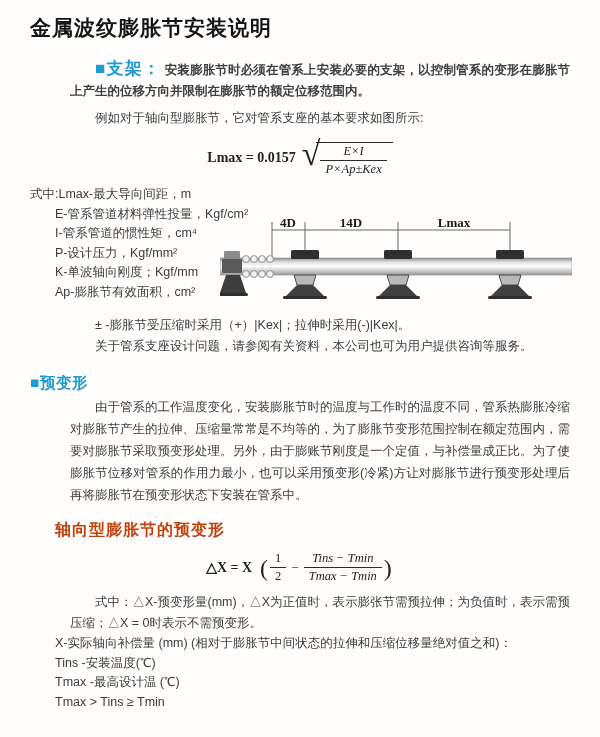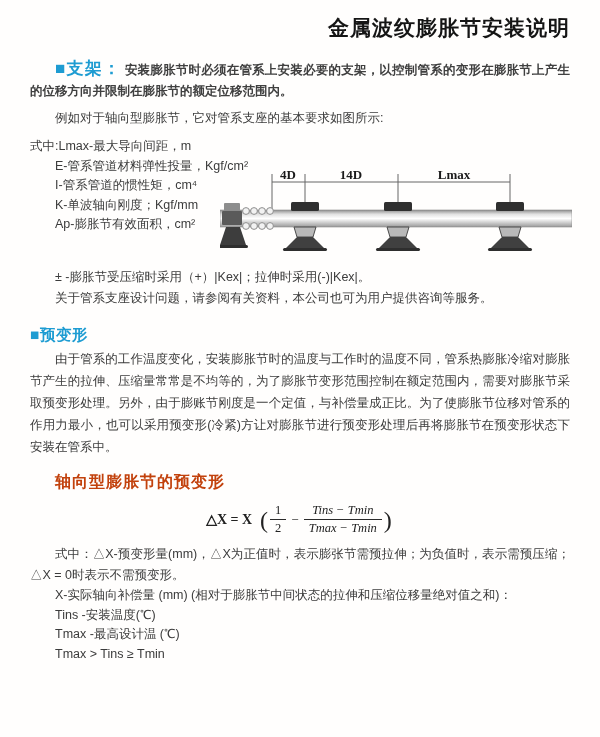--- a/index.html
+++ b/index.html
@@ -6,29 +6,29 @@
   .page{
     position:relative;
     width:600px;height:737px;
     background:#fffefd;
     font-family:"Liberation Sans",sans-serif;
     color:#3b3b3b;
     overflow:hidden;
   }
   .inner{padding:12px 30px 0 30px;}
   .doc-title{
-    text-align:right;
+    text-align:left;
     font-size:21px;
     font-weight:bold;
     color:#151515;
     letter-spacing:1px;
     margin:2px 0 16px 0;
   }
   .para{font-size:12.5px;line-height:21px;margin:0;text-align:justify;}
-  .indent{text-indent:2em;}
+  .indent{text-indent:2em;margin-left:40px;}
   .sec-inline-label{
     color:#1e9cd2;
     font-size:17px;
     font-weight:bold;
     letter-spacing:1px;
   }
   .sec-marker{color:#1e9cd2;}
   .bold-text{font-weight:bold;color:#404040;}
   .example-line{margin-top:6px;}
   
@@ -74,25 +74,38 @@
   <div class="inner">
 
     <div class="doc-title">金属波纹膨胀节安装说明</div>
 
     <p class="para indent">
       <span class="sec-inline-label"><span class="sec-marker">■</span><span>支架：</span></span>
       <span class="bold-text">安装膨胀节时必须在管系上安装必要的支架，以控制管系的变形在膨胀节上产生的位移方向并限制在膨胀节的额定位移范围内。</span>
     </p>
     <p class="para indent example-line">例如对于轴向型膨胀节，它对管系支座的基本要求如图所示:</p>
 
+    <div class="formula-row">
+      <span class="f-lhs">Lmax = 0.0157</span>
+      <span class="sqrt">
+        <span class="sqrt-rad">√</span>
+        <span class="sqrt-body">
+          <span class="frac ital">
+            <span class="num">E×I</span>
+            <span class="den">P×Ap±Kex</span>
+          </span>
+        </span>
+      </span>
+    </div>
 
     <div class="vars-wrap">
       <div class="def-line">式中:Lmax-最大导向间距，m</div>
       <div class="def-line def-sub">E-管系管道材料弹性投量，Kgf/cm²</div>
       <div class="def-line def-sub">I-管系管道的惯性矩，cm⁴</div>
+      <div class="def-line def-sub">P-设计压力，Kgf/mm²</div>
       <div class="def-line def-sub">K-单波轴向刚度；Kgf/mm</div>
       <div class="def-line def-sub">Ap-膨胀节有效面积，cm²</div>
 
       <svg class="diagram" viewBox="0 0 352 102" xmlns="http://www.w3.org/2000/svg">
         <defs>
           <linearGradient id="pipeGrad" x1="0" y1="0" x2="0" y2="1">
             <stop offset="0" stop-color="#8f8f8f"></stop>
             <stop offset="0.25" stop-color="#e2e2e2"></stop>
             <stop offset="0.5" stop-color="#ffffff"></stop>
             <stop offset="0.8" stop-color="#c2c2c2"></stop>

